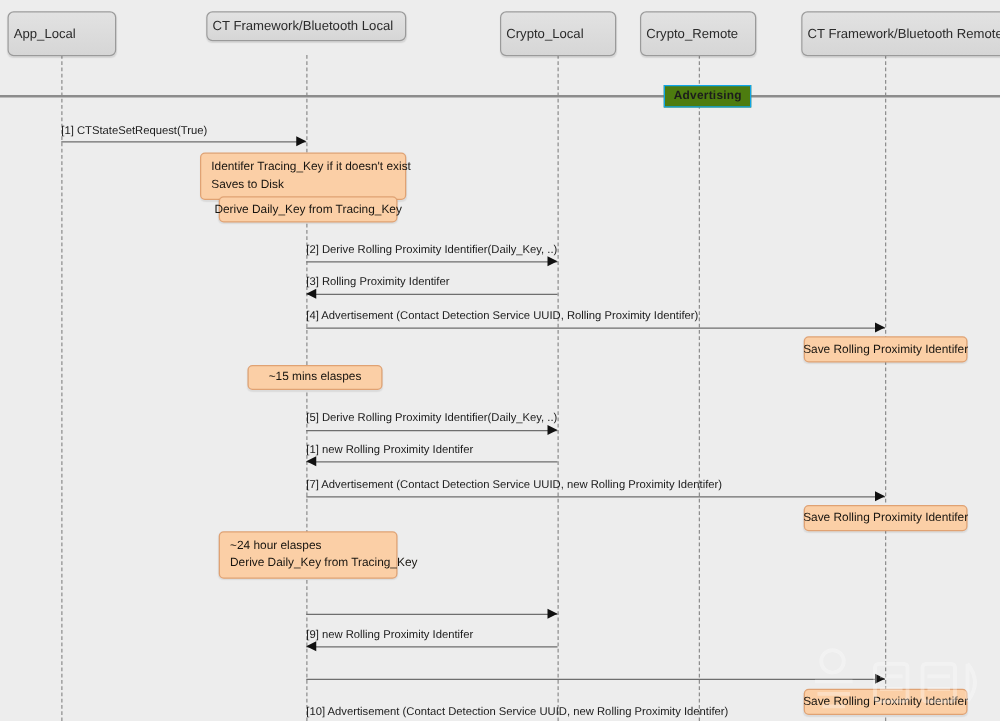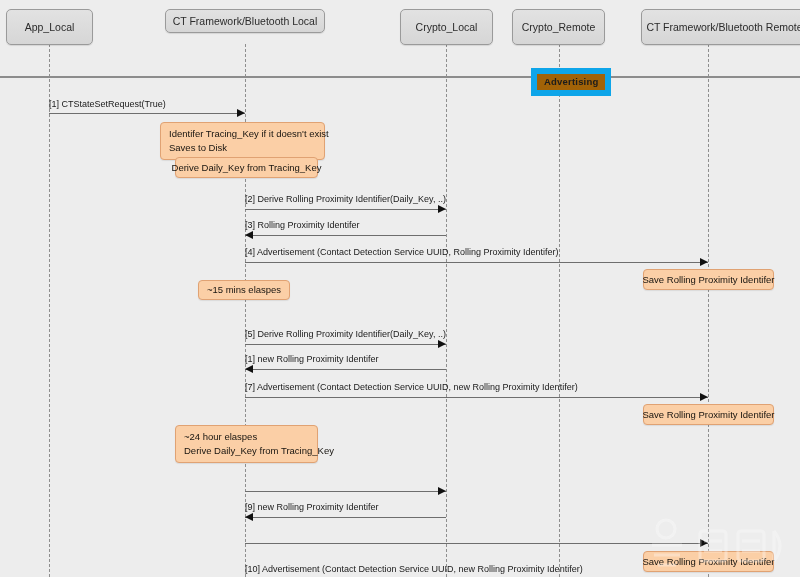--- a/index.html
+++ b/index.html
@@ -17,21 +17,21 @@
   }
 
   
   .participant {
     position: absolute;
     background: linear-gradient(180deg,#e2e2e2 0%, #d6d6d6 100%);
     border: 1px solid #9a9a9a;
     border-radius: 5px;
     display: flex;
     align-items: center;
-    justify-content: center;
+    justify-content: flex-start;
     font-size: 10.5px;
     color: #2b2b2b;
     text-align: center;
     line-height: 1.2;
     padding: 2px 4px;
     box-shadow: 0 1px 1px rgba(0,0,0,.10);
   }
 
   
   .lifeline {
@@ -42,22 +42,22 @@
 
   
   .band {
     position: absolute;
     left: 0; width: 800px;
     height: 0;
     border-top: 2px solid #8c8c8c;
   }
   .band-label {
     position: absolute;
-    background: #a16207;
-    border: 6px solid #0ea5e9;
+    background: #4d7c0f;
+    border: 1px solid #0ea5e9;
     font-size: 9.5px;
     font-weight: bold;
     color: #1c1c1c;
     padding: 2px 7px 3px 7px;
     white-space: nowrap;
     letter-spacing: .2px;
   }
 
   
   .msg-line {
@@ -172,21 +172,21 @@
   <div class="msg-label" style="left:245px; top:247px; width:463px;">
     <span>[4] Advertisement (Contact Detection Service UUID, Rolling Proximity Identifer)</span>
   </div>
   <div class="msg-line" style="left:245px; top:262px; width:463px;"></div>
   <div class="arrow right" style="left:700px; top:258px;"></div>
 
   <div class="note center" style="left:643px; top:269px; width:131px; height:21px; padding:2px 4px;">
     <span>Save Rolling Proximity Identifer</span>
   </div>
 
-  <div class="note center" style="left:198px; top:280px; width:92px; height:20px; padding:2px 21px;">
+  <div class="note center" style="left:198px; top:292px; width:108px; height:20px; padding:2px 21px;">
     <span>~15 mins elaspes</span>
   </div>
 
   <div class="msg-label" style="left:245px; top:329px; width:236px;">
     <span>[5] Derive Rolling Proximity Identifier(Daily_Key, ..)</span>
   </div>
   <div class="msg-line" style="left:245px; top:344px; width:201px;"></div>
   <div class="arrow right" style="left:438px; top:340px;"></div>
 
   <div class="msg-label" style="left:245px; top:354px; width:201px;">

